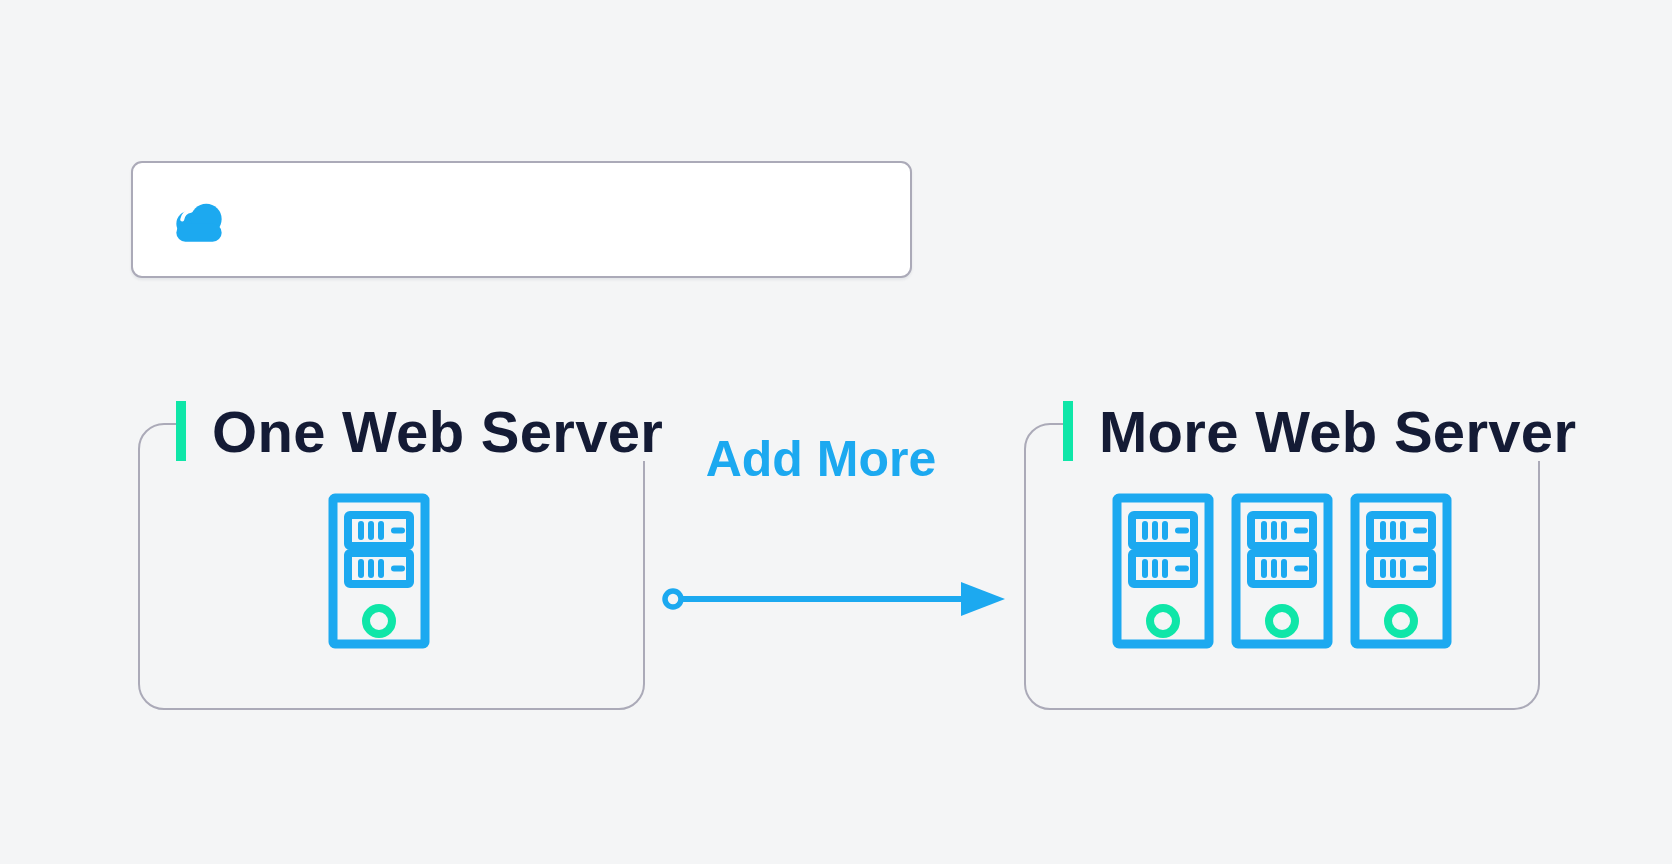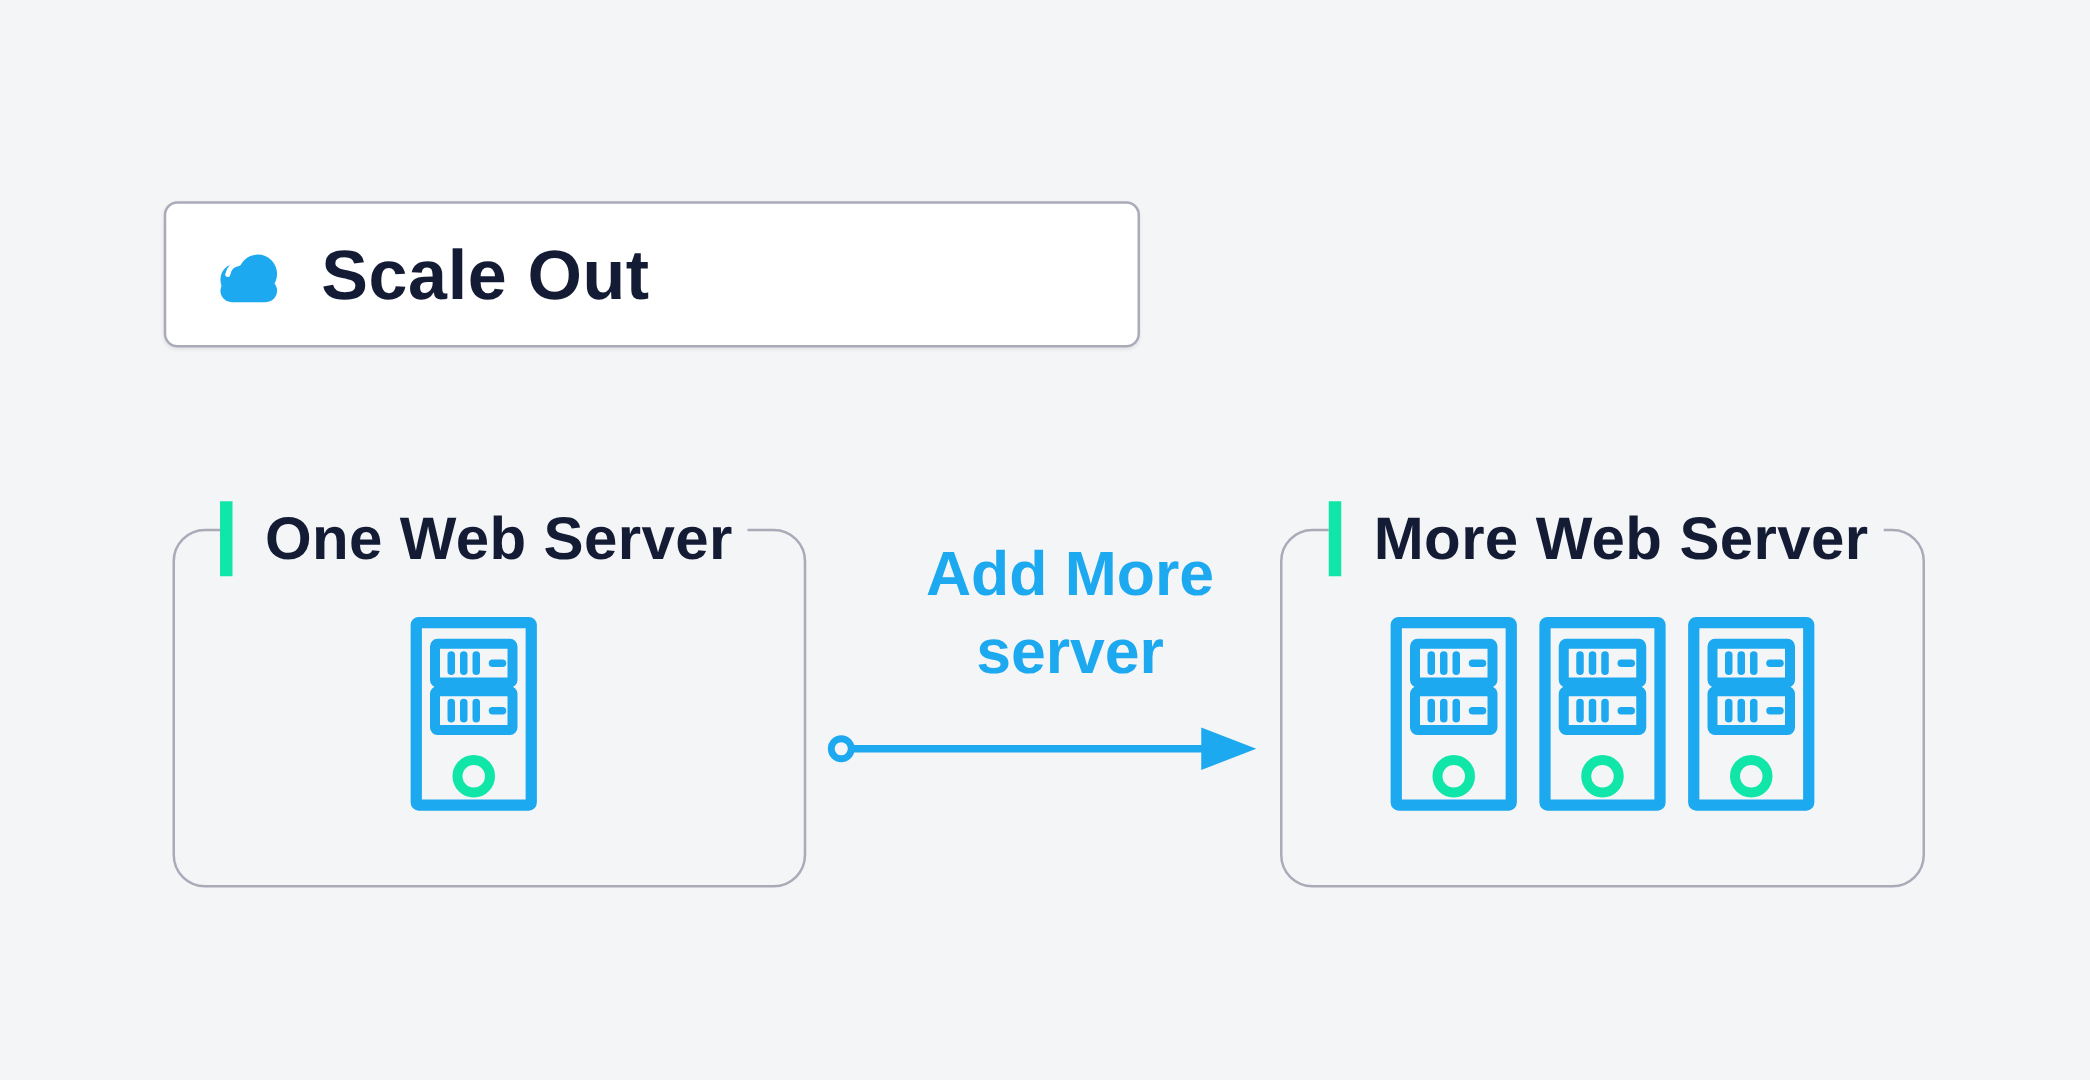--- a/index.html
+++ b/index.html
@@ -55,39 +55,39 @@
     z-index:2;
   }
   .legend-left{left:176px;}
   .legend-right{left:1063px;justify-content:flex-end;}
   .accent-bar{
     width:10px;height:60px;
     background:var(--green);
     flex:0 0 10px;
   }
   .card-title-text{
-    font-size:48px;font-weight:700;color:var(--navy);
+    font-size:58px;font-weight:700;color:var(--navy);
     letter-spacing:0.3px;white-space:nowrap;
   }
 
   
   .servers{
     position:absolute;top:493px;
     display:flex;gap:17px;z-index:1;
   }
   .servers-left{left:328px;}
   .servers-right{left:1112px;}
   .server-svg .frame{fill:none;stroke:var(--blue);stroke-width:9;}
   .server-svg .bay{fill:none;stroke:var(--blue);stroke-width:8;}
   .server-svg .slot{stroke:var(--blue);stroke-width:6;stroke-linecap:round;}
   .server-svg .led{fill:none;stroke:var(--green);stroke-width:8;}
 
   
   .arrow-label{
-    position:absolute;left:706px;top:428px;width:300px;
+    position:absolute;left:671px;top:428px;width:300px;
     text-align:center;
     font-size:50px;font-weight:700;line-height:62px;
     color:var(--blue);
     z-index:2;
   }
   .arrow-label span{display:block;}
   .arrow-svg{position:absolute;left:660px;top:577px;z-index:1;}
 </style>
 </head>
 <body>
@@ -96,21 +96,20 @@
 
   <div class="title-box">
     <svg width="58" height="46" viewBox="0 0 64 48" aria-hidden="true">
       <g fill="var(--blue)">
         <circle cx="21" cy="28" r="14"></circle>
         <circle cx="40" cy="23" r="17"></circle>
         <rect x="7" y="28" width="50" height="20" rx="10"></rect>
       </g>
       <path d="M13.5 23.5 A 11.5 11.5 0 0 1 23 13.8" fill="none" stroke="#ffffff" stroke-width="4.5" stroke-linecap="round"></path>
     </svg>
-    <span class="title-text">Scale Out</span>
   </div>
 
   <div class="card card-left"></div>
   <div class="card-legend legend-left">
     <span class="accent-bar"></span>
     <span class="card-title-text">One Web Server</span>
   </div>
   <div class="servers servers-left">
   <svg class="server-svg" width="102" height="156" viewBox="0 0 102 156" aria-hidden="true">
     <rect class="frame" x="5" y="5" width="92" height="146" rx="2"></rect>
@@ -123,21 +122,20 @@
     <line class="slot" x1="33" y1="69" x2="33" y2="82"></line>
     <line class="slot" x1="43" y1="69" x2="43" y2="82"></line>
     <line class="slot" x1="53" y1="69" x2="53" y2="82"></line>
     <line class="slot" x1="66" y1="75.5" x2="74" y2="75.5"></line>
     <circle class="led" cx="51" cy="128" r="13"></circle>
   </svg>
 </div>
 
   <div class="arrow-label">
     <span>Add More</span>
-    <span>server</span>
   </div>
   <svg class="arrow-svg" width="350" height="44" viewBox="0 0 350 44" aria-hidden="true">
     <circle cx="13" cy="22" r="8" fill="var(--bg)" stroke="var(--blue)" stroke-width="5.5"></circle>
     <rect x="21" y="19" width="284" height="6" fill="var(--blue)"></rect>
     <polygon points="301,5 301,39 345,22" fill="var(--blue)"></polygon>
   </svg>
 
   <div class="card card-right"></div>
   <div class="card-legend legend-right">
     <span class="accent-bar"></span>

